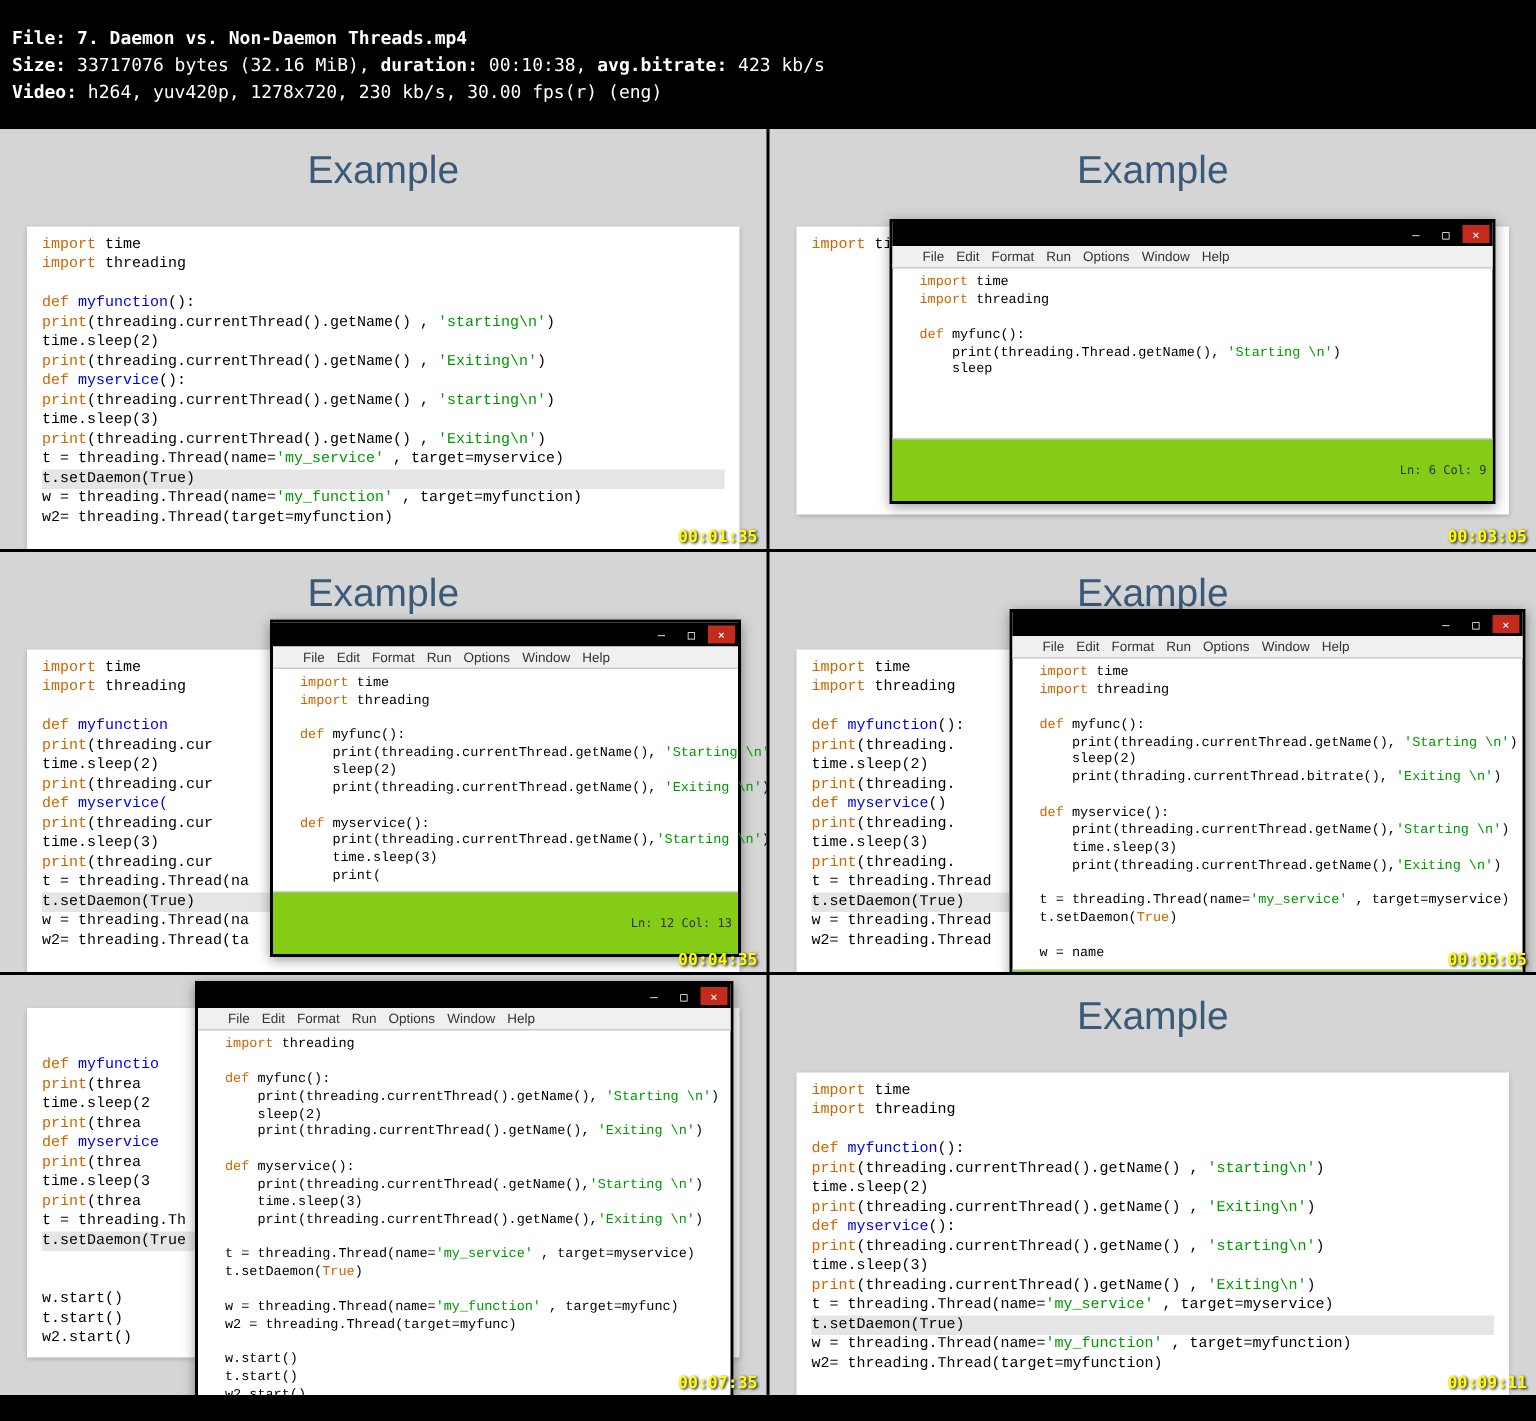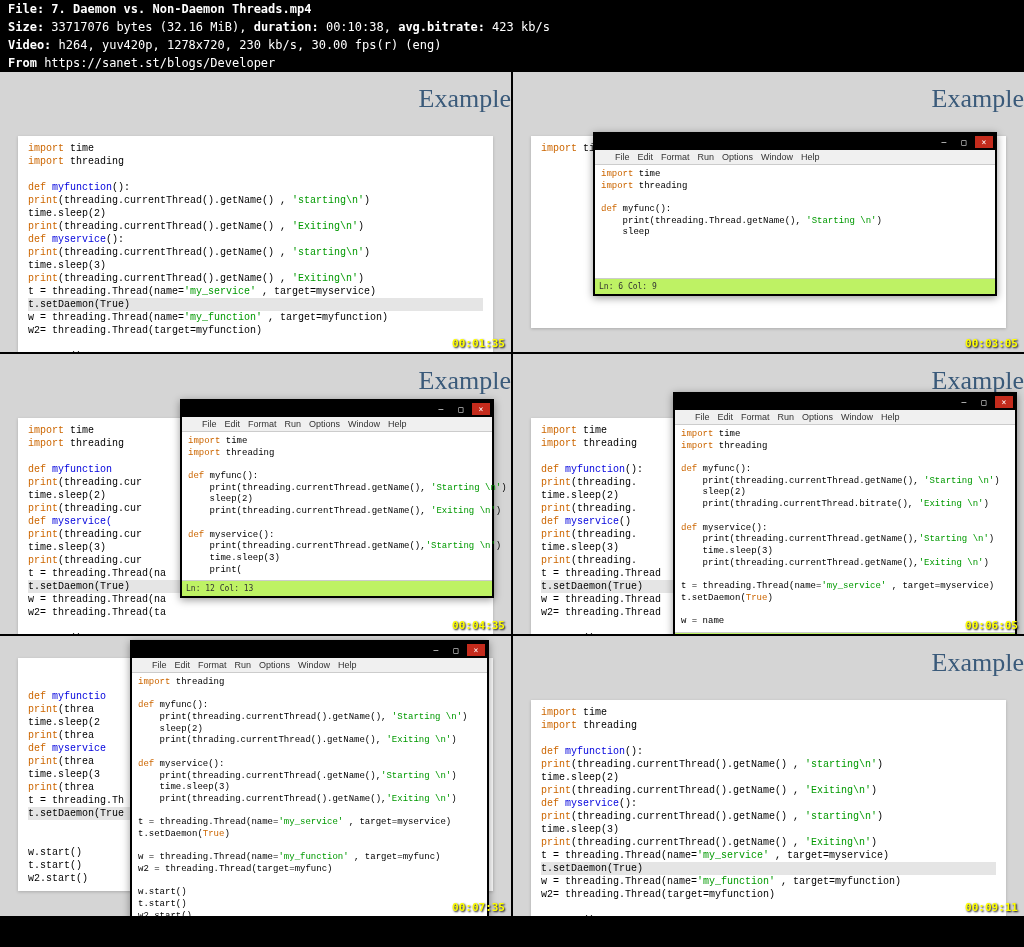--- a/index.html
+++ b/index.html
@@ -1,44 +1,43 @@
 <!DOCTYPE html>
 <html><head>
 <meta charset="utf-8">
 <style>
 body{margin:0;background:#000;font-family:monospace;font-size:11px;color:#fff;width:1024px}
-.hdr{padding:0 8px;font-size:12px;line-height:1.5;font-weight:bold}
+.hdr{padding:16px 8px;font-size:12px;line-height:1.5;font-weight:bold}
 .hdr span.lbl{color:#fff}
 .hdr span.val{color:#ffffff;font-weight:normal}
 .grid{display:grid;grid-template-columns:1fr 1fr;grid-template-rows:repeat(3,280px);gap:2px;background:#000}
 .cell{background:#d5d5d5;position:relative;overflow:hidden}
 .ts{position:absolute;bottom:2px;right:6px;color:#ff0;font-weight:bold;font-size:11px;text-shadow:1px 1px 2px #000}
-.title{color:#3a5a7a;font-size:26px;text-align:right;padding:12px 0 6px;font-family:Liberation Serif, serif}
+.title{color:#3a5a7a;font-size:26px;text-align:center;padding:12px 0 6px;font-family:Liberation Sans, sans-serif}
 .slide{background:#fff;margin:16px 18px;padding:6px 10px;font-family:'Courier New',monospace;font-size:10px;line-height:1.3;color:#000;box-shadow:0 1px 3px rgba(0,0,0,0.2)}
 .kw{color:#c60}
 .fn{color:#00d}
 .str{color:#090}
 .hl{background:#e5e5e5}
 .editor{position:absolute;background:#fff;border:2px solid #000;box-shadow:0 2px 8px rgba(0,0,0,0.4);font-size:9px}
 .ed-titlebar{background:#000;height:16px;display:flex;justify-content:flex-end;align-items:center;padding-right:2px}
 .ed-btn{width:18px;height:12px;display:inline-flex;align-items:center;justify-content:center;color:#fff;font-size:8px;margin-left:2px}
 .ed-close{background:#c42b1c}
 .ed-menu{background:#f0f0f0;padding:2px 20px;font-family:Arial;font-size:9px;color:#333;border-bottom:1px solid #ccc}
 .ed-menu span{margin-right:8px}
-.ed-body{padding:4px 6px;font-family:'Courier New',monospace;line-height:1.3;color:#000;white-space:pre}
-.ed-status{background:#bef264;font-size:8px;padding:3px 4px;text-align:left;color:#333;border-top:1px solid #ccc}
+.ed-body{padding:4px 18px;font-family:'Courier New',monospace;line-height:1.3;color:#000;white-space:pre}
+.ed-status{background:#84cc16;font-size:8px;padding:16px 4px;text-align:right;color:#333;border-top:1px solid #ccc}
 </style>
 </head>
 <body>
 
 <div class="hdr">
   <div><span class="lbl">File: </span><span>7. Daemon vs. Non-Daemon Threads.mp4</span></div>
   <div><span class="lbl">Size: </span><span class="val">33717076 bytes (32.16 MiB), </span><span class="lbl">duration: </span><span class="val">00:10:38, </span><span class="lbl">avg.bitrate: </span><span class="val">423 kb/s</span></div>
   <div><span class="lbl">Video: </span><span class="val">h264, yuv420p, 1278x720, 230 kb/s, 30.00 fps(r) (eng)</span></div>
-  <div><span class="lbl">From </span><span class="val">https://sanet.st/blogs/Developer</span></div>
 </div>
 
 <div class="grid">
 
 <div class="cell">
   <div class="title">Example</div>
   <div class="slide">
     <div><span class="kw">import</span><span> time</span></div>
     <div><span class="kw">import</span><span> threading</span></div><br>
     <div><span class="kw">def </span><span class="fn">myfunction</span><span>():</span></div>

